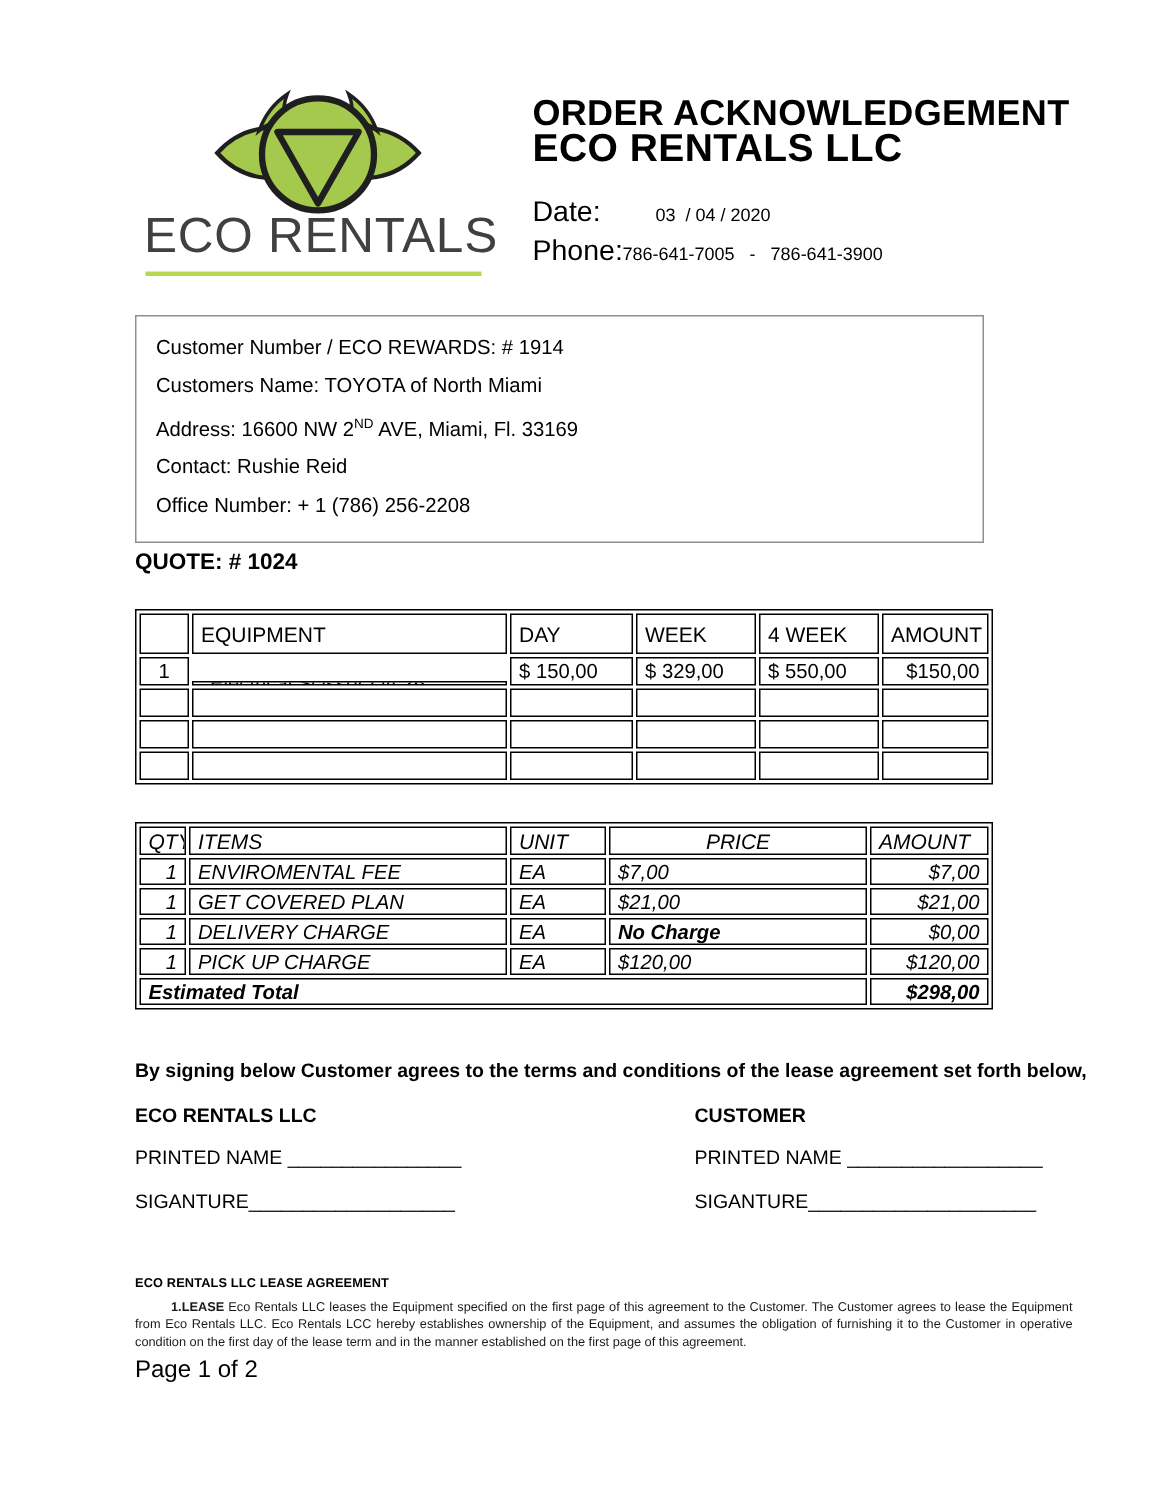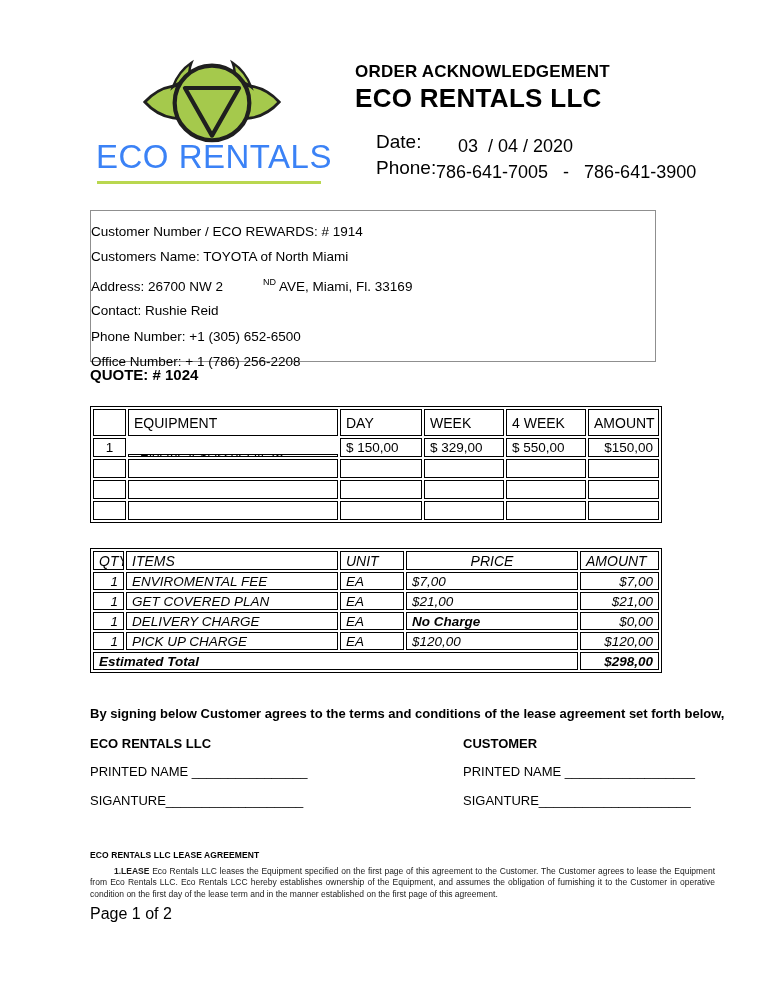--- a/index.html
+++ b/index.html
@@ -2,34 +2,34 @@
 <html><head>
 <meta charset="utf-8">
 <style>
   * { margin:0; padding:0; box-sizing:border-box; }
   html,body { background:#ffffff; }
   body { font-family:"Liberation Sans", sans-serif; color:#000; }
   .page { position:relative; width:768px; height:994px; background:#fff; overflow:hidden; }
 
   
   .logo-icon { position:absolute; left:142px; top:56px; width:140px; height:92px; }
-  .brand { position:absolute; left:96px; top:138px; font-size:33px; letter-spacing:0.5px; color:#3b82f6; white-space:pre;text-align:center; }
+  .brand { position:absolute; left:96px; top:138px; font-size:33px; letter-spacing:0.5px; color:#404040; white-space:pre;text-align:center; }
   .brand-underline { position:absolute; left:97px; top:181px; width:224px; height:3px; background:#b9d74f; }
 
-  .doc-type { position:absolute; left:355px; top:62px; font-size:17px; font-weight:bold; letter-spacing:0.2px; }
+  .doc-type { position:absolute; left:355px; top:62px; font-size:24px; font-weight:bold; letter-spacing:0.2px; }
   .company  { position:absolute; left:355px; top:83px; font-size:26px; font-weight:bold; letter-spacing:0.3px; }
 
-  .hdr-row { position:absolute; left:355px; width:330px; height:24px;margin-left:21px; }
+  .hdr-row { position:absolute; left:355px; width:330px; height:24px; }
   .hdr-label { font-size:19px; }
-  .hdr-value { position:absolute; font-size:18px; white-space:pre; }
+  .hdr-value { position:absolute; font-size:12px; white-space:pre; }
 
   
   .customer-box { position:absolute; left:90px; top:210px; width:566px; height:152px;
-    border:1px solid #8f8f8f; padding:8px 0; font-size:13.5px; line-height:25.3px; }
-  .customer-box sup { font-size:9px;margin-left:40px; }
+    border:1px solid #8f8f8f; padding:8px 13px; font-size:13.5px; line-height:25.3px; }
+  .customer-box sup { font-size:9px; }
 
   
   .quote { position:absolute; left:90px; top:366px; font-size:15px; font-weight:bold; }
 
   
   .tbl { position:absolute; left:90px; width:572px; border:1px solid #000; padding:2px;
     display:grid; gap:2px; background:#fff; }
   .tbl .cell { border:1px solid #000; background:#fff; display:flex; align-items:center;
     font-size:13.5px; padding:0 5px; overflow:hidden; white-space:nowrap; }
   .tbl .hcell { font-size:14px; }
@@ -83,23 +83,22 @@
     <span class="hdr-value" style="left:82px; top:5px">03  / 04 / 2020</span>
   </div>
   <div class="hdr-row" style="top:157px">
     <span class="hdr-label">Phone:</span>
     <span class="hdr-value" style="left:60px; top:5px">786-641-7005   -   786-641-3900</span>
   </div>
 
   <div class="customer-box">
     <div>Customer Number / ECO REWARDS: # 1914</div>
     <div>Customers Name: TOYOTA of North Miami</div>
-    <div><span>Address: 26700 NW 2</span><sup>ND</sup><span> AVE, Miami, Fl. 33169</span></div>
+    <div><span>Address: 16600 NW 2</span><sup>ND</sup><span> AVE, Miami, Fl. 33169</span></div>
     <div>Contact: Rushie Reid</div>
-    <div>Phone Number: +1 (305) 652-6500</div>
     <div>Office Number: + 1 (786) 256-2208</div>
   </div>
 
   <div class="quote">QUOTE: # 1024</div>
 
   <div class="tbl equip-tbl">
     <div class="cell hcell"></div>
     <div class="cell hcell">EQUIPMENT</div>
     <div class="cell hcell">DAY</div>
     <div class="cell hcell">WEEK</div>

